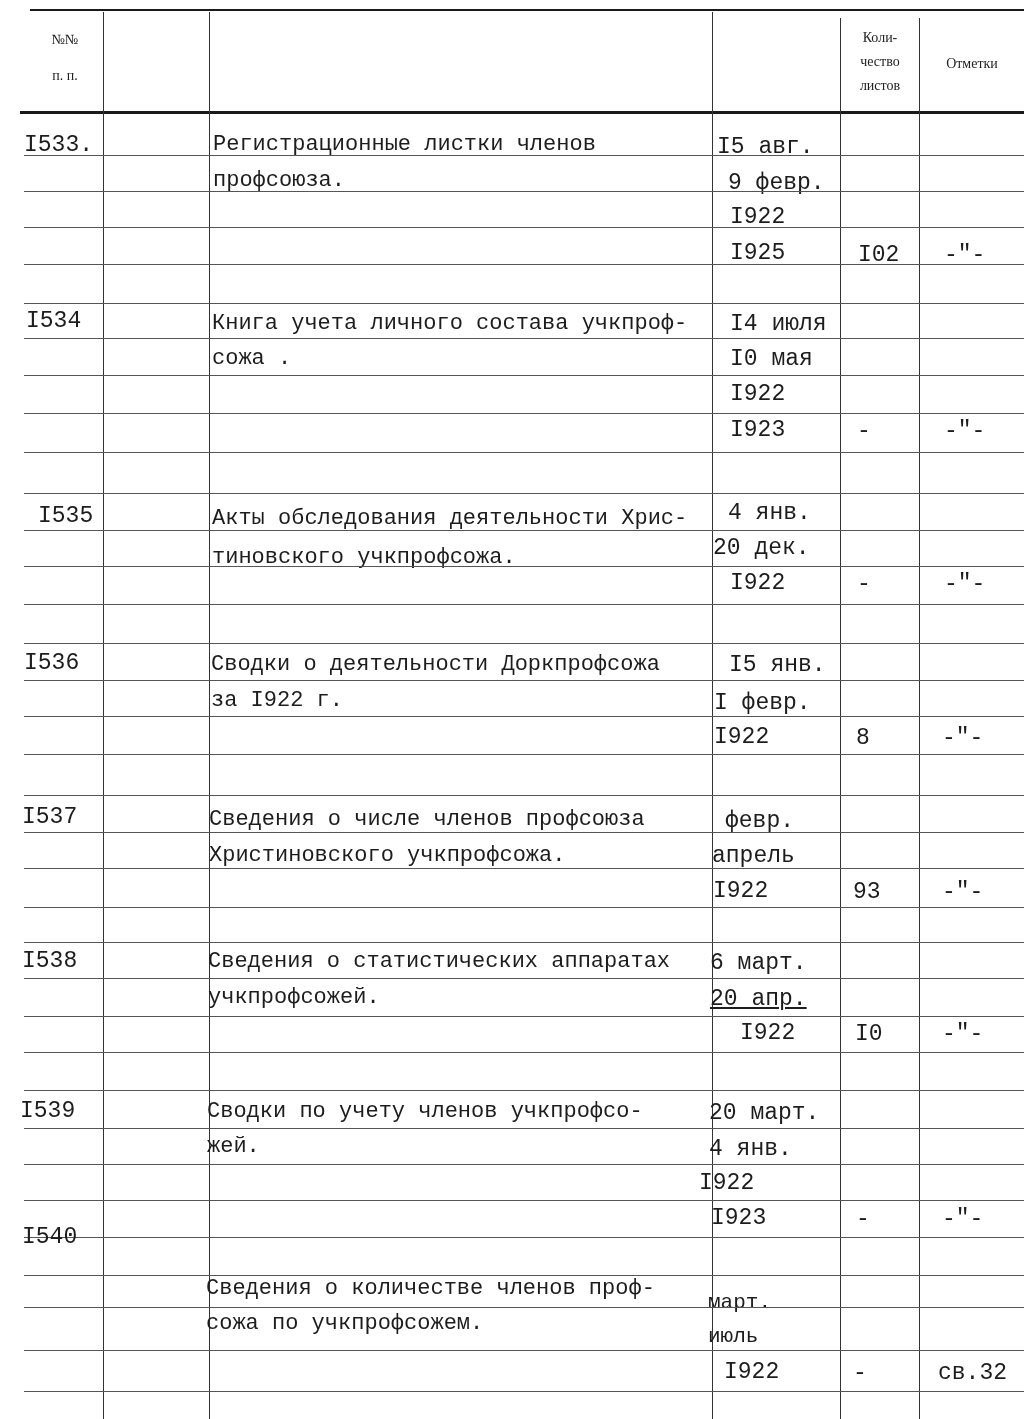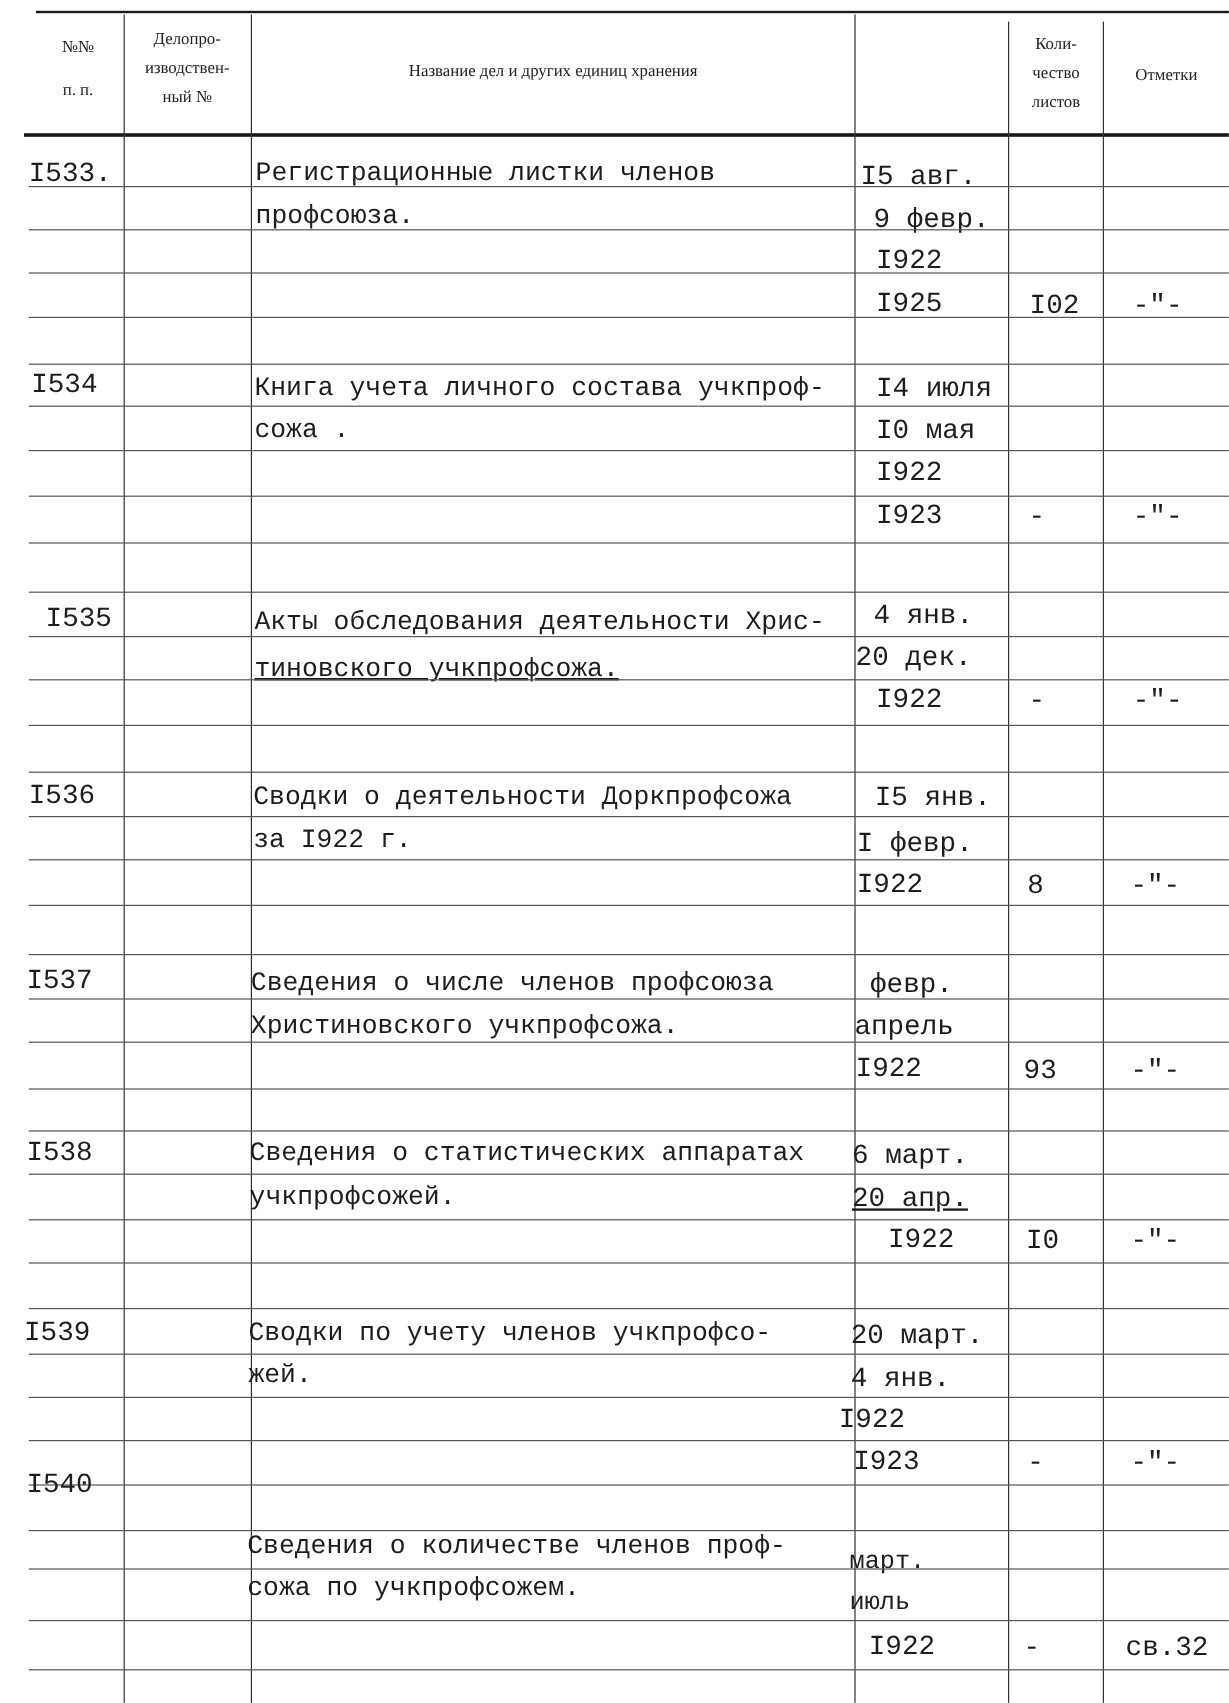--- a/index.html
+++ b/index.html
@@ -26,26 +26,20 @@
   <div class="vline" style="left:103px;top:12px;height:1407px;"></div>
   <div class="vline" style="left:209px;top:12px;height:1407px;"></div>
   <div class="vline" style="left:712px;top:12px;height:1407px;"></div>
   <div class="vline" style="left:840px;top:18px;height:1401px;"></div>
   <div class="vline" style="left:919px;top:18px;height:1401px;"></div>
 
   <div class="hdr" style="left:30px;top:28px;width:70px;">
     <div>№№</div>
     <div style="margin-top:12px;">п. п.</div>
   </div>
-  <div class="hdr" style="left:104px;top:22px;width:104px;">
-    <div>Делопро-</div>
-    <div>изводствен-</div>
-    <div>ный №</div>
-  </div>
-  <div class="hdr" style="left:210px;top:48px;width:502px;">Название дел и других единиц хранения</div>
   <div class="hdr" style="left:841px;top:26px;width:78px;">
     <div>Коли-</div>
     <div>чество</div>
     <div>листов</div>
   </div>
   <div class="hdr" style="left:920px;top:52px;width:104px;">Отметки</div>
 
   <div>
     <div class="t num" style="left:24px;top:132px;">I533.</div>
     <div class="t" style="left:213px;top:132px;">Регистрационные листки членов</div>
@@ -75,21 +69,21 @@
   </div>
   <div class="hline" style="left:24px;top:303px;width:1000px;"></div>
   <div class="hline" style="left:24px;top:338px;width:1000px;"></div>
   <div class="hline" style="left:24px;top:375px;width:1000px;"></div>
   <div class="hline" style="left:24px;top:413px;width:1000px;"></div>
   <div class="hline" style="left:24px;top:452px;width:1000px;"></div>
 
   <div>
     <div class="t num" style="left:26px;top:503px;margin-left:12px;">I535</div>
     <div class="t" style="left:212px;top:506px;">Акты обследования деятельности Хрис-</div>
-    <div class="t" style="left:212px;top:545px;text-decoration:underline;">тиновского учкпрофсожа.</div>
+    <div class="t" style="left:212px;top:545px;">тиновского учкпрофсожа.</div>
     <div class="t num" style="left:728px;top:500px;">4 янв.</div>
     <div class="t num" style="left:713px;top:535px;">20 дек.</div>
     <div class="t num" style="left:730px;top:570px;">I922</div>
     <div class="t num" style="left:857px;top:571px;">-</div>
     <div class="t num" style="left:944px;top:571px;">-"-</div>
   </div>
   <div class="hline" style="left:24px;top:493px;width:1000px;"></div>
   <div class="hline" style="left:24px;top:530px;width:1000px;"></div>
   <div class="hline" style="left:24px;top:566px;width:1000px;"></div>
   <div class="hline" style="left:24px;top:604px;width:1000px;"></div>

